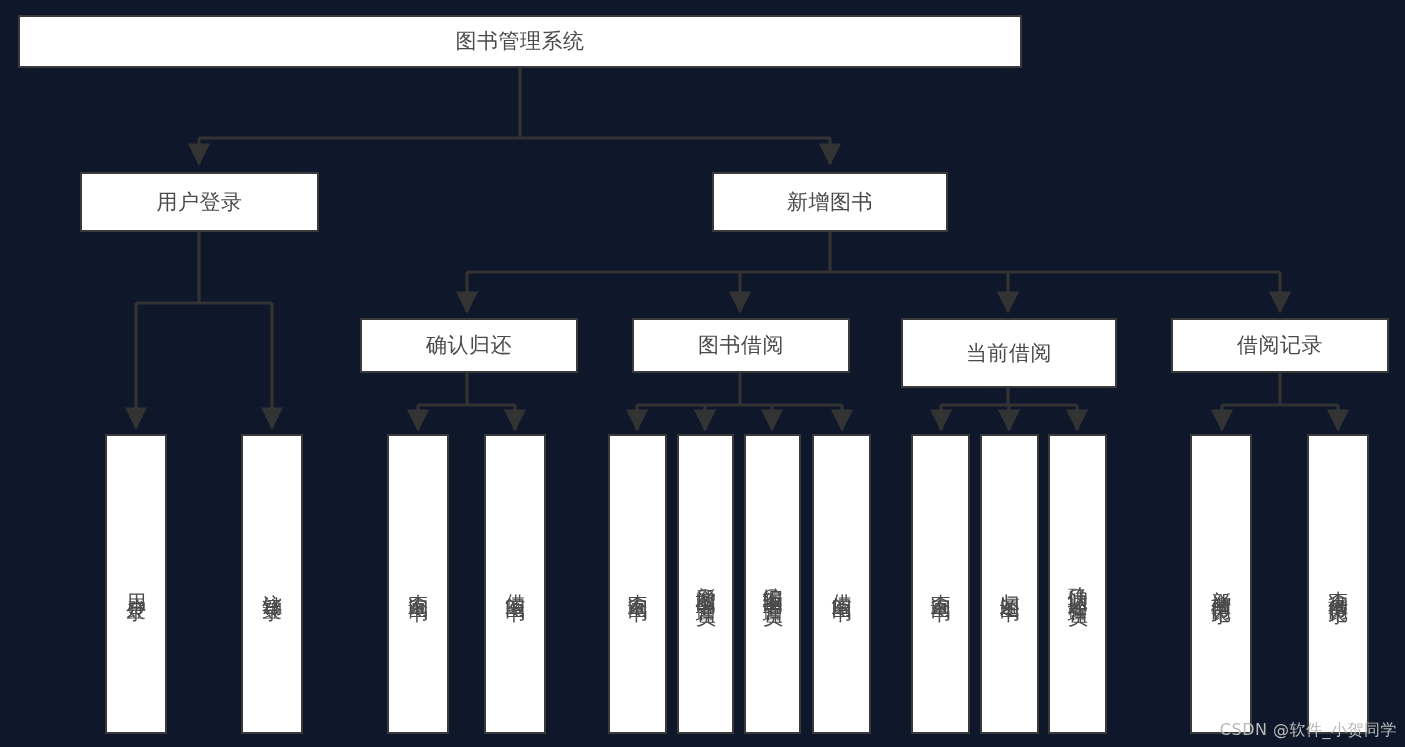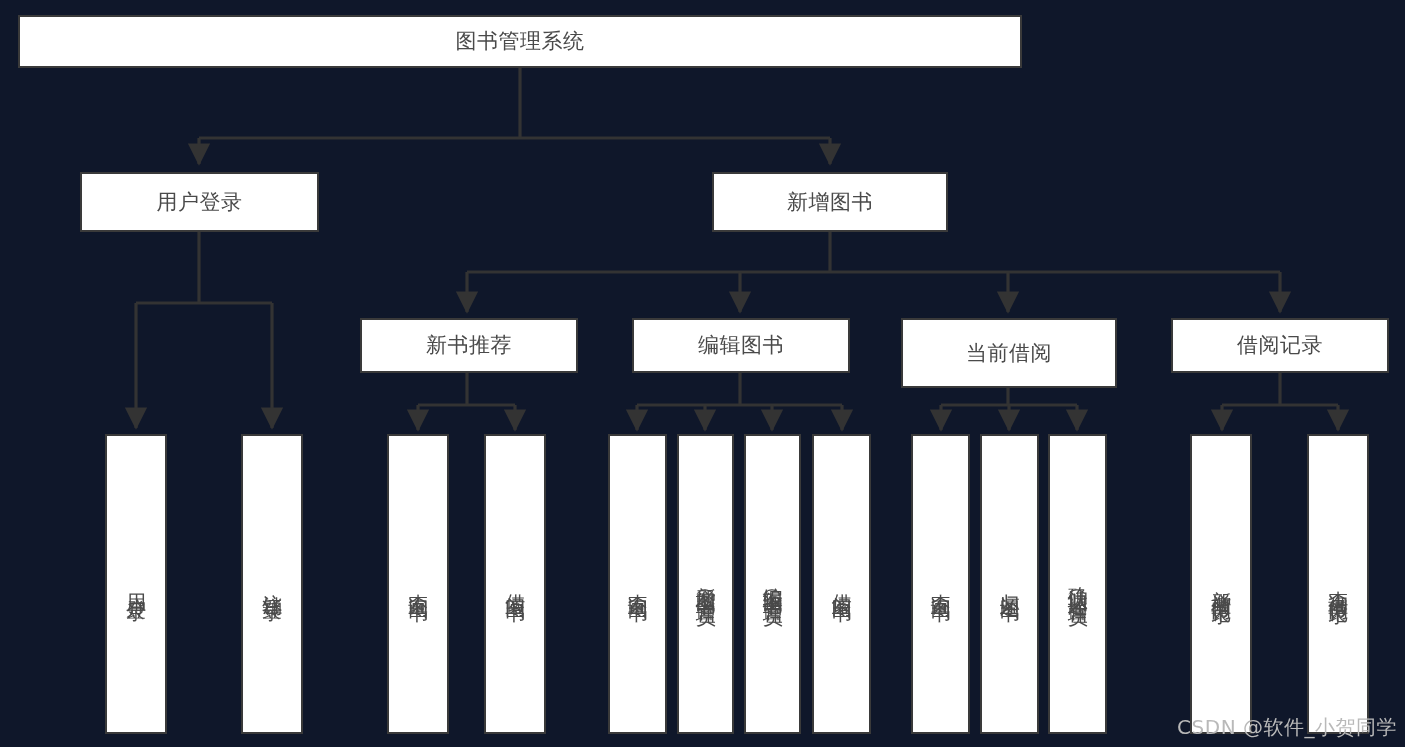--- a/index.html
+++ b/index.html
@@ -53,21 +53,21 @@
     display: block;
   }
   .node .label {
     display: block;
     white-space: pre-line;
   }
   #watermark {
     position: absolute;
     right: 8px;
     bottom: 6px;
-    font-size: 20px;
+    font-size: 16px;
     color: #b9b9b9;
     letter-spacing: 0.5px;
     white-space: nowrap;
     pointer-events: none;
   }
 </style>
 </head>
 <body>
 
 <div id="canvas">
@@ -127,24 +127,24 @@
   </div>
 
   <div class="node h" style="left:80px; top:172px; width:239px; height:60px;">
     <span class="label">用户登录</span>
   </div>
   <div class="node h" style="left:712px; top:172px; width:236px; height:60px;">
     <span class="label">新增图书</span>
   </div>
 
   <div class="node h" style="left:360px; top:318px; width:218px; height:55px;">
-    <span class="label">新书推荐</span>
+    <span class="label">确认归还</span>
   </div>
   <div class="node h" style="left:632px; top:318px; width:218px; height:55px;">
-    <span class="label">编辑图书</span>
+    <span class="label">图书借阅</span>
   </div>
   <div class="node h" style="left:901px; top:318px; width:216px; height:70px;">
     <span class="label">当前借阅</span>
   </div>
   <div class="node h" style="left:1171px; top:318px; width:218px; height:55px;justify-content:center;">
     <span class="label">借阅记录</span>
   </div>
 
   <div class="node v" style="left:105px; top:434px; width:62px; height:300px;">
     <span class="label">用户登录</span>

